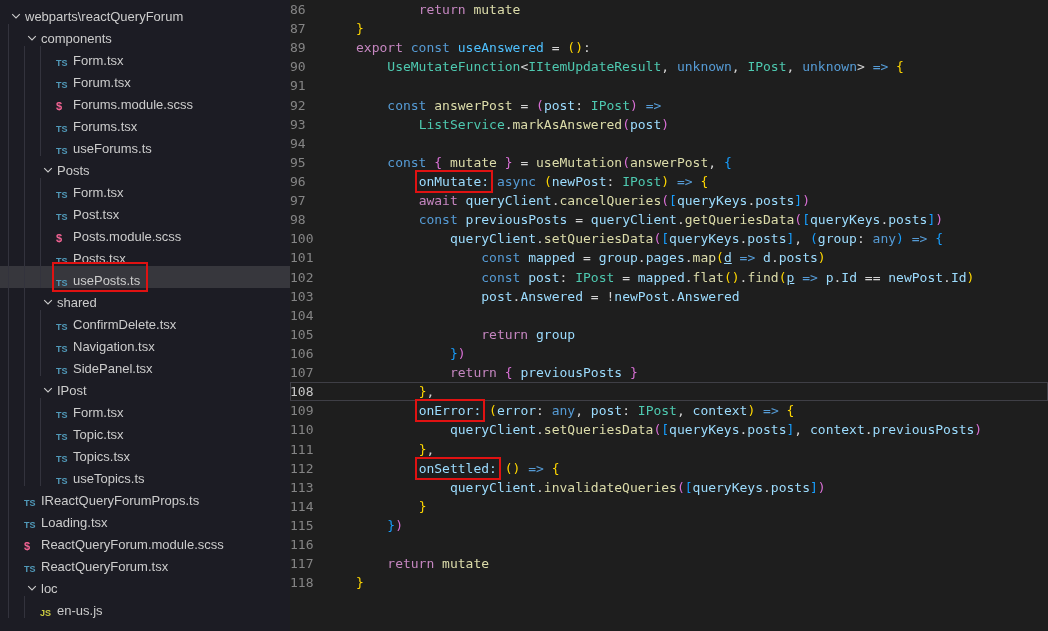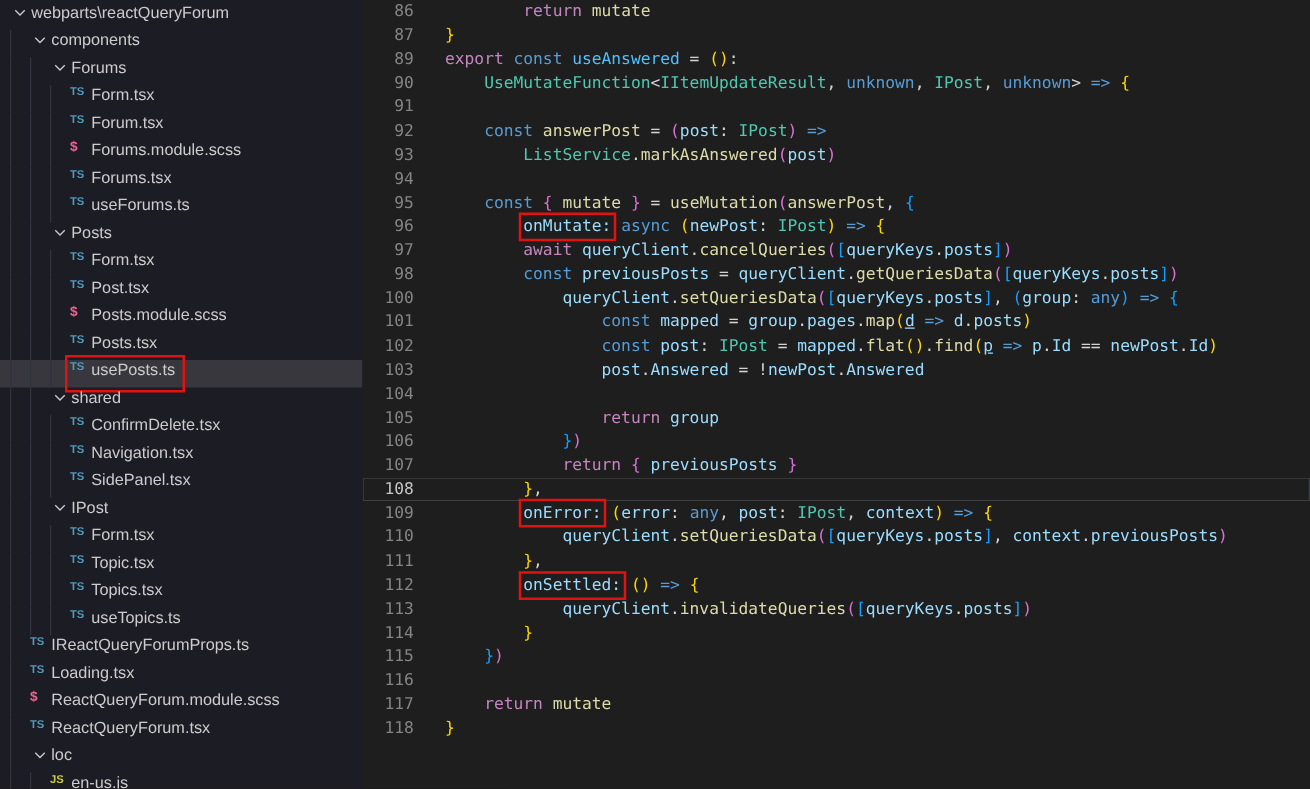--- a/index.html
+++ b/index.html
@@ -6,35 +6,35 @@
   html,body{margin:0;padding:0;width:1048px;height:631px;overflow:hidden;background:var(--editor-bg,#1e1e1e)}
   .app{display:flex;width:1048px;height:631px;font-family:"Liberation Sans",sans-serif}
 
   
   .sidebar{flex:0 0 290px;width:290px;background:var(--sidebar-bg);color:var(--sidebar-fg);
            overflow:hidden;padding-top:2px}
   .trow{height:22px;display:flex;align-items:center;padding-left:8px;font-size:13px;
         cursor:pointer;white-space:nowrap}
   .trow.selected{background:var(--selected-bg)}
   .guide{flex:0 0 16px;align-self:stretch;border-left:1px solid var(--guide)}
-  .rinner{display:inline-flex;align-items:flex-start;height:22px;padding-right:4px}
+  .rinner{display:inline-flex;align-items:flex-end;height:22px;padding-right:4px}
   .chev{width:17px;height:16px;color:var(--chevron);display:inline-flex;align-items:center;flex:0 0 17px}
   .ficon{width:17px;flex:0 0 17px;font-weight:700;font-size:9px;display:inline-block}
   .ficon-ts{color:var(--ts-icon)}
   .ficon-js{color:var(--js-icon)}
   .ficon-scss{color:var(--scss-icon);font-size:11px}
   .tlabel{white-space:nowrap}
 
   
   .editor{flex:1;background:var(--editor-bg);overflow:hidden;
           font-family:"DejaVu Sans Mono","Liberation Mono",monospace;
           font-size:13px;line-height:19.12px;color:var(--tok-pln)}
   .cl{display:flex;height:19.12px;white-space:pre;align-items:center}
   .cl.current{box-shadow:inset 0 0 0 1px var(--current-line-border)}
-  .gut{flex:0 0 66px;text-align:right;padding-right:25px;color:var(--gutter-fg);user-select:none}
+  .gut{flex:0 0 66px;text-align:left;padding-right:25px;color:var(--gutter-fg);user-select:none}
   .cl.current .gut{color:var(--gutter-active-fg)}
   .ctext{white-space:pre}
 
   .t-pln{color:var(--tok-pln)}
   .t-kw{color:var(--tok-kw)}
   .t-ctrl{color:var(--tok-ctrl)}
   .t-type{color:var(--tok-type)}
   .t-fn{color:var(--tok-fn)}
   .t-var{color:var(--tok-var)}
   .t-cname{color:var(--tok-cname)}
@@ -64,32 +64,20 @@
         </div>
         <div class="trow">
           <span class="guide"></span>
           <span class="rinner">
             <span class="chev">
               <svg width="16" height="16" viewBox="0 0 16 16">
                 <path d="M4.2 6.2 L8 10 L11.8 6.2" fill="none" stroke="currentColor" stroke-width="1.1"></path>
               </svg>
             </span>
             <span class="tlabel">components</span>
-          </span>
-        </div>
-        <div class="trow">
-          <span class="guide"></span>
-          <span class="guide"></span>
-          <span class="rinner">
-            <span class="chev">
-              <svg width="16" height="16" viewBox="0 0 16 16">
-                <path d="M4.2 6.2 L8 10 L11.8 6.2" fill="none" stroke="currentColor" stroke-width="1.1"></path>
-              </svg>
-            </span>
-            <span class="tlabel">Forums</span>
           </span>
         </div>
         <div class="trow">
           <span class="guide"></span>
           <span class="guide"></span>
           <span class="guide"></span>
           <span class="rinner">
             <span class="ficon ficon-ts">TS</span>
             <span class="tlabel">Form.tsx</span>
           </span>

